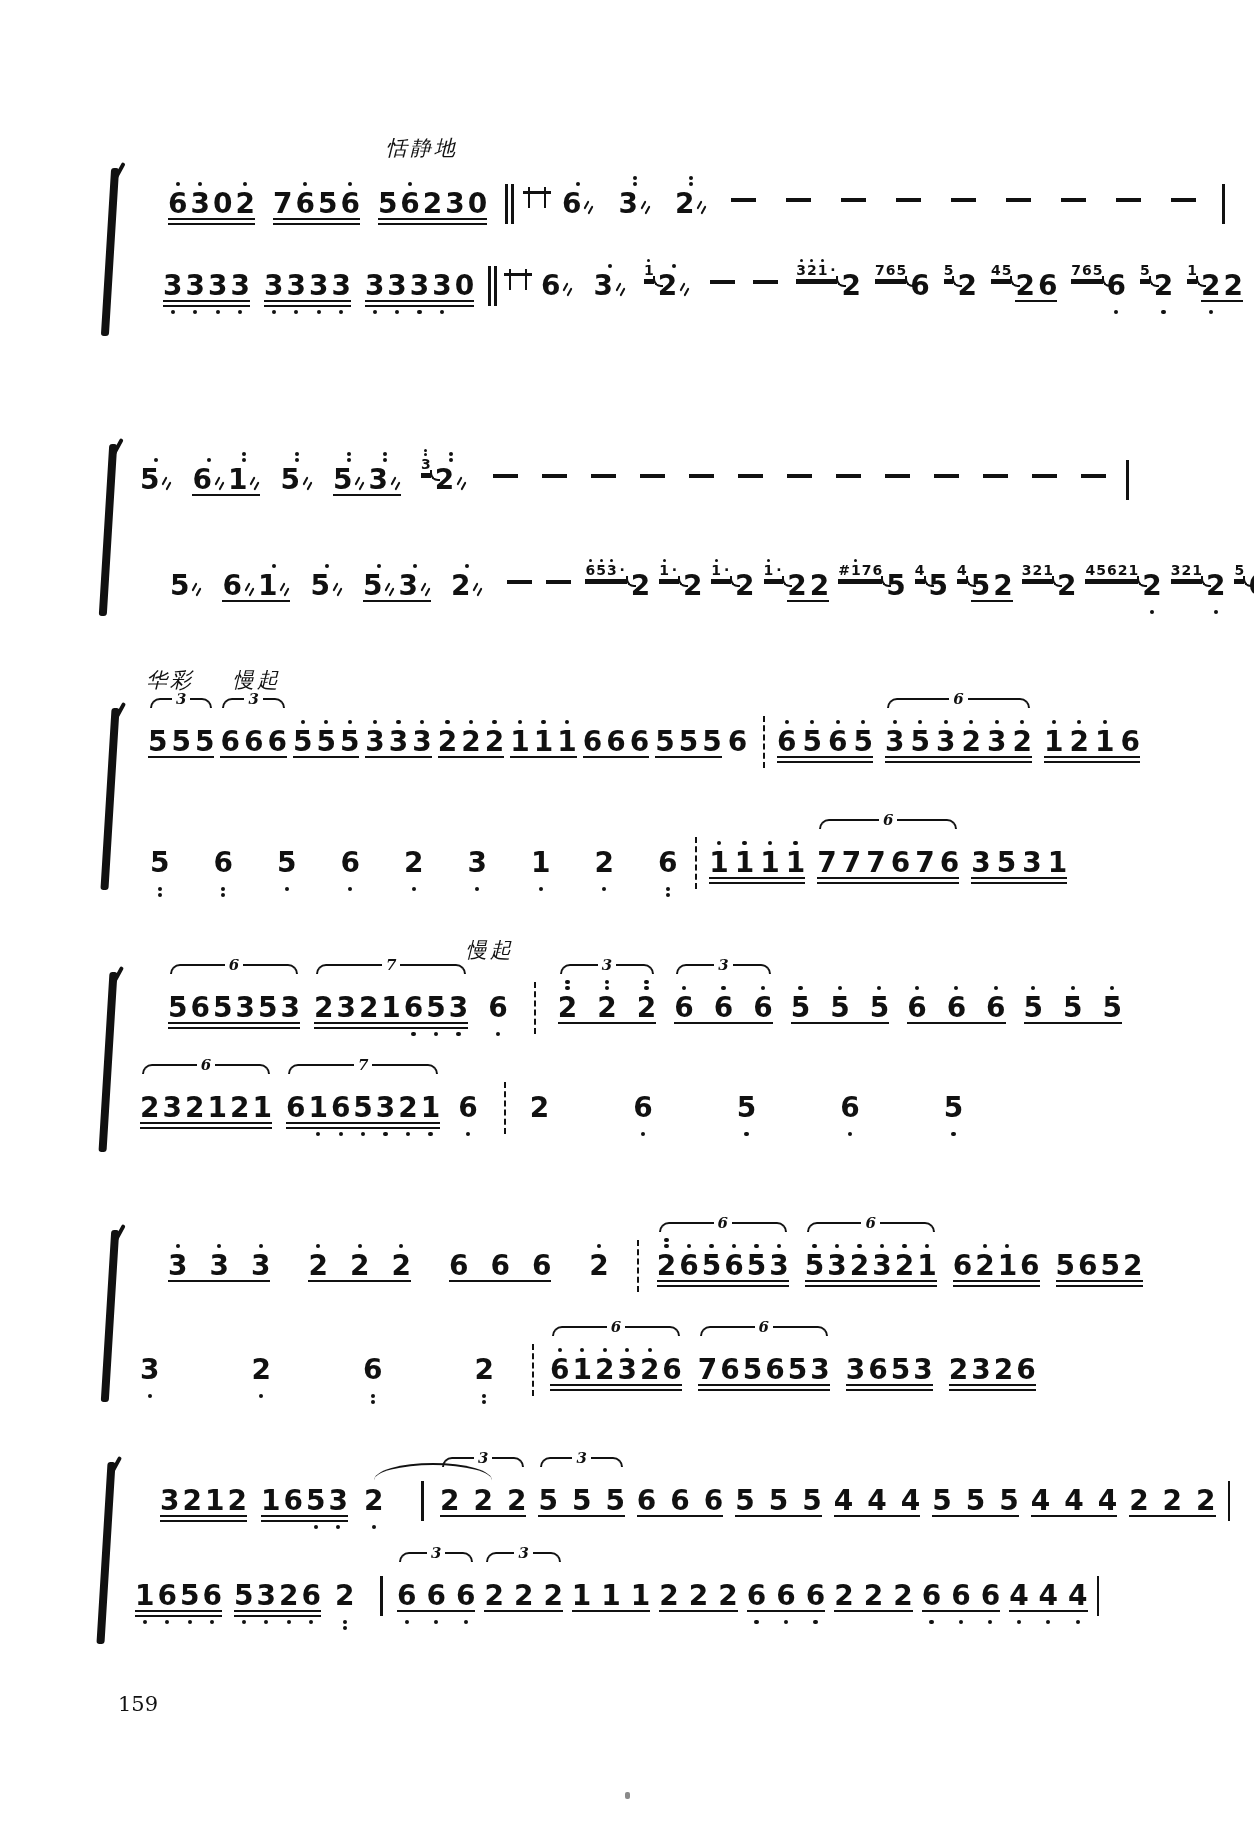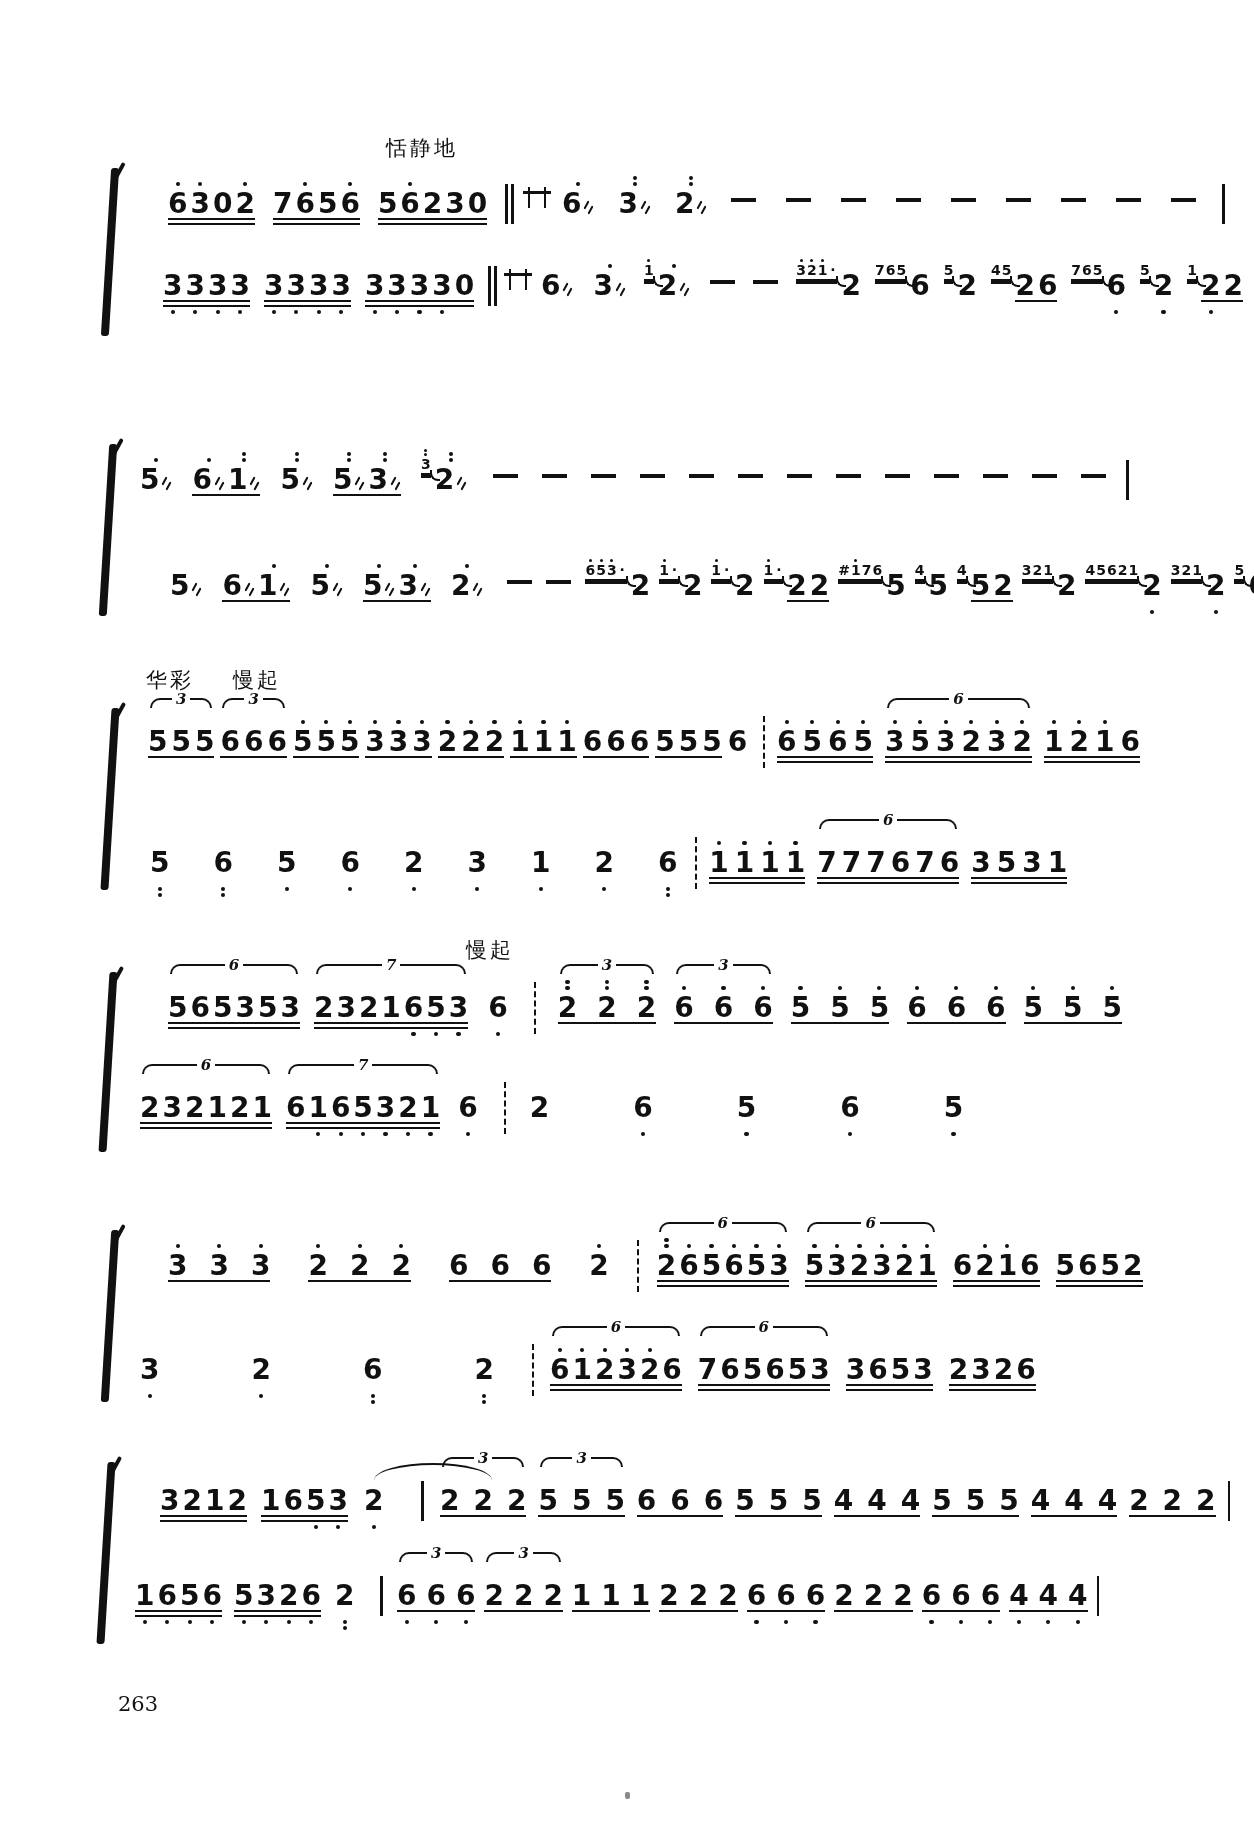--- a/index.html
+++ b/index.html
@@ -38,29 +38,29 @@
   .dbar{display:flex;gap:3.5px;margin-top:30px;}
   .dbar i{display:block;width:2.6px;height:40px;background:#111;}
   .dashbar{width:0;border-left:2.6px dashed #111;height:52px;margin-top:24px;}
   .dashnote{width:25px;height:4px;background:#111;margin-top:44px;}
   .sanban{position:relative;width:14px;height:21px;border-left:2.6px solid #111;border-right:2.6px solid #111;margin-top:33px;}
   .sanban::before{content:"";position:absolute;left:-7px;right:-7px;top:4px;height:2.6px;background:#111;}
   .tiearc{position:absolute;top:12px;left:10px;width:118px;height:17px;
           border-top:2.4px solid #111;border-top-left-radius:55% 100%;border-top-right-radius:55% 100%;}
   .brace{position:absolute;width:8px;background:#111;border-radius:3px;transform:skewX(-3.5deg);}
   .brace::before{content:"";position:absolute;top:-8px;left:2px;width:4px;height:20px;background:#111;border-radius:2px;transform:rotate(26deg);transform-origin:bottom left;}
-  .tempo-label{position:absolute;font-size:21px;letter-spacing:3px;font-weight:500;}
+  .tempo-label{position:absolute;font-size:21px;letter-spacing:3px;font-weight:500;font-style:italic;}
   .page-number{position:absolute;left:118px;top:1692px;font-family:"DejaVu Serif",serif;font-size:21px;}
   .artifact{position:absolute;left:625px;top:1792px;width:5px;height:7px;background:#8a8a8a;border-radius:2px;}
 </style>
 </head>
 <body>
 
 <div id="score">
-  <div class="page-number">263</div>
+  <div class="page-number">159</div>
   <div class="artifact"></div>
 <div class="brace" style="left: 106px; top: 168px; height: 168px;"></div>
     <div class="voice" style="left: 168px; top: 154px;">
       <div class="tok" style="margin-right: 18px;">
         <div class="tupspace"></div>
         <div class="row">
           <div class="grp" style="gap: 3px;">
             <div class="ch">
               <div class="dt">
                 <div class="dot"></div>

